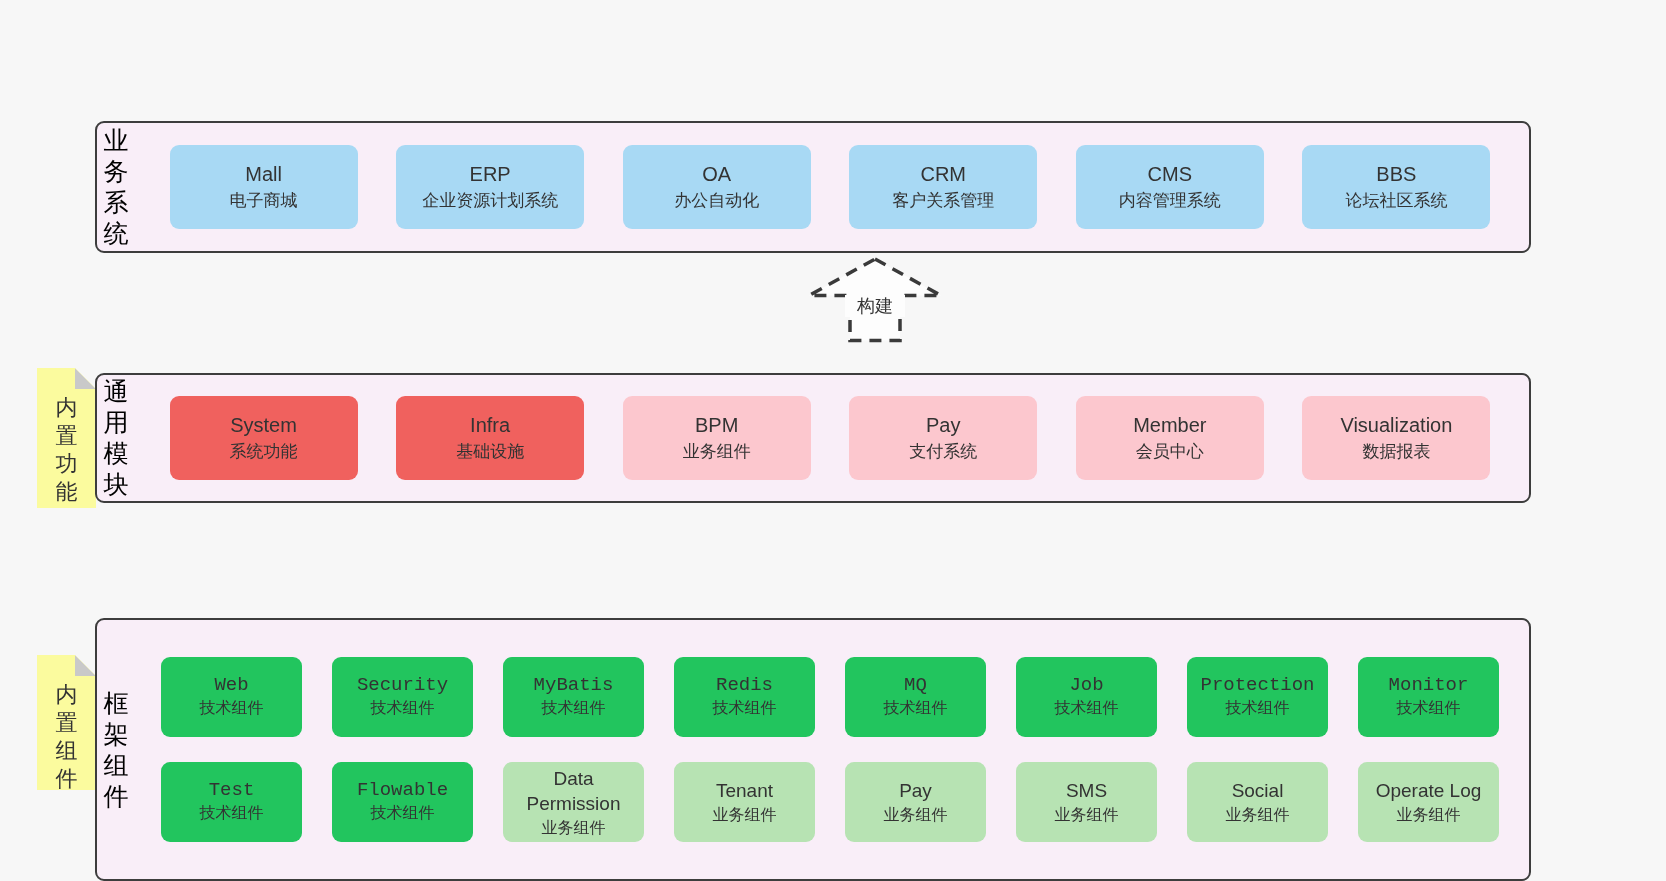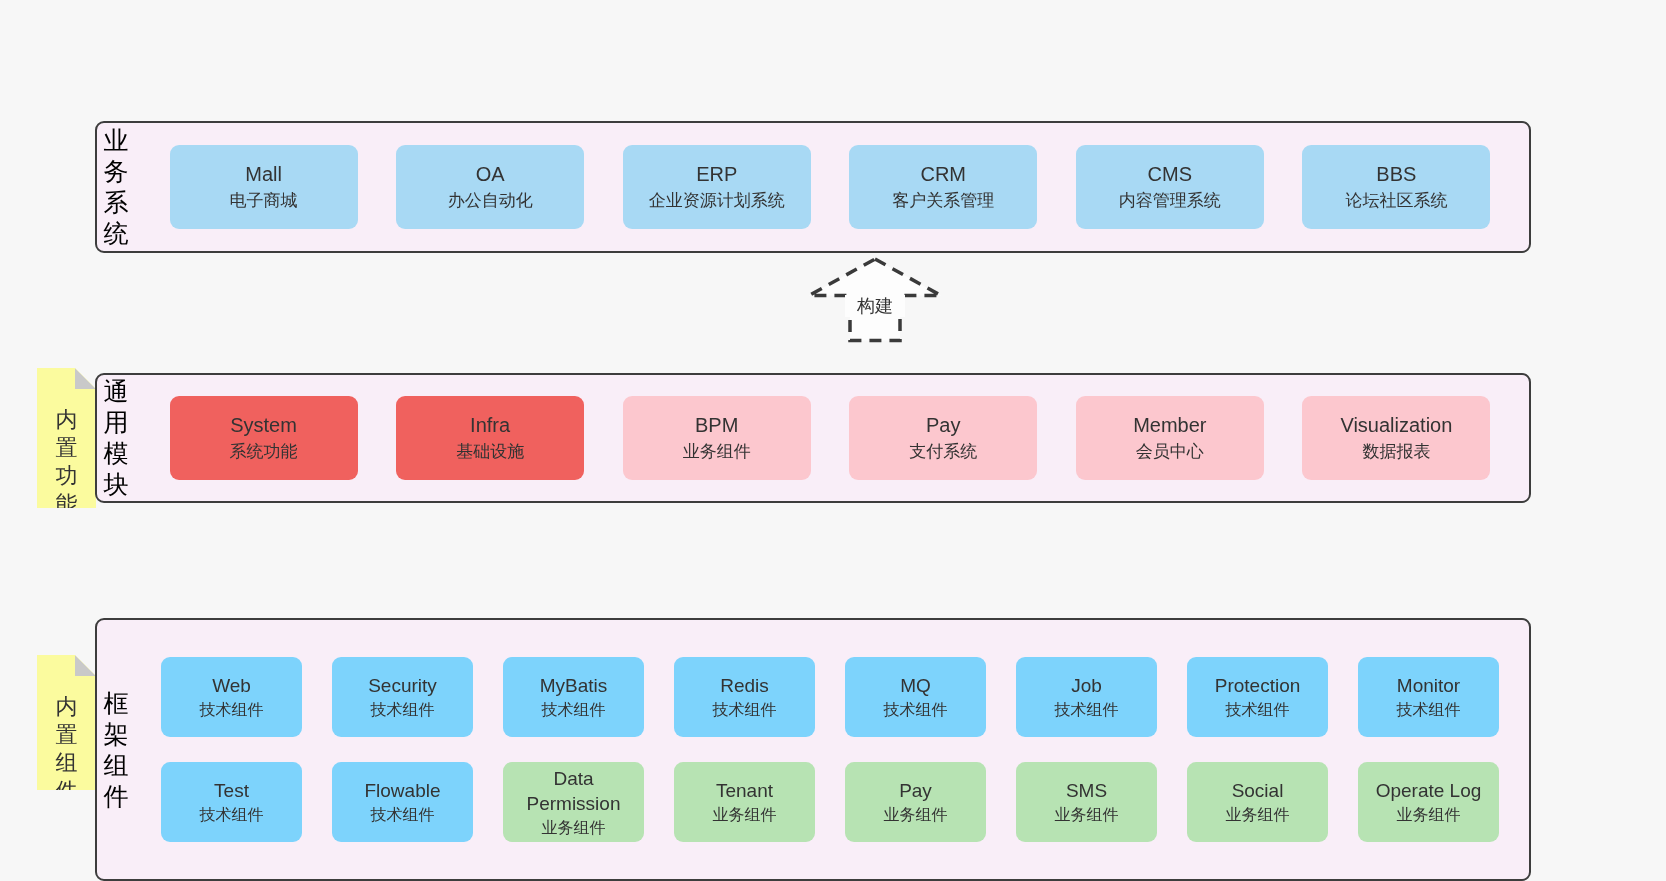--- a/index.html
+++ b/index.html
@@ -37,36 +37,36 @@
   .box .name{font-size:20px;line-height:27px;}
   .box .desc{font-size:17px;line-height:25px;}
   .box-lg{width:188px;height:84px;}
   .box-sm{width:141px;height:80px;padding:2px 8px;}
   .box-sm .name{font-size:19px;line-height:25px;}
   .box-sm .desc{font-size:16px;line-height:23px;}
 
   .blue{background:#a8d9f4;}
   .red{background:#f0615e;}
   .pink{background:#fcc7ce;}
-  .green{background:#7dd3fc;}
+  .green{background:#22c55e;font-family:Liberation Mono, monospace;}
   .green-light{background:#b7e3b3;}
 
   
   .note{
     position:absolute;left:37px;width:59px;background:#fbfb9e;z-index:1;
     clip-path:polygon(0 0,calc(100% - 21px) 0,100% 21px,100% 100%,0 100%);
   }
   #note-features{top:368px;height:140px;}
   #note-components{top:655px;height:135px;}
   .note-fold{
     position:absolute;top:0;right:0;width:21px;height:21px;background:#c9c9c9;
     clip-path:polygon(0 0,100% 100%,0 100%);
   }
   .note-text{
-    width:26px;margin:38px auto 0;font-size:22px;line-height:28px;
+    width:26px;margin:26px auto 0;font-size:22px;line-height:28px;
     text-align:center;word-break:break-all;color:#333;
   }
 
   
   .arrow{position:absolute;width:140px;height:88px;z-index:3;}
   #arrow-build{left:805px;top:256px;}
   #arrow-implement{left:823px;top:516px;}
   .arrow svg{position:absolute;left:0;top:0;display:block;}
   .arrow-label{
     position:absolute;left:50%;top:39px;transform:translateX(-50%);
@@ -89,26 +89,26 @@
   </div>
 
   <section class="band" id="band-business">
     <div class="band-label">业务系统</div>
     <div class="items">
       <div class="box box-lg blue">
         <div class="name">Mall</div>
         <div class="desc">电子商城</div>
       </div>
       <div class="box box-lg blue">
+        <div class="name">ERP</div>
+        <div class="desc">企业资源计划系统</div>
+      </div>
+      <div class="box box-lg blue">
         <div class="name">OA</div>
         <div class="desc">办公自动化</div>
-      </div>
-      <div class="box box-lg blue">
-        <div class="name">ERP</div>
-        <div class="desc">企业资源计划系统</div>
       </div>
       <div class="box box-lg blue">
         <div class="name">CRM</div>
         <div class="desc">客户关系管理</div>
       </div>
       <div class="box box-lg blue">
         <div class="name">CMS</div>
         <div class="desc">内容管理系统</div>
       </div>
       <div class="box box-lg blue">

